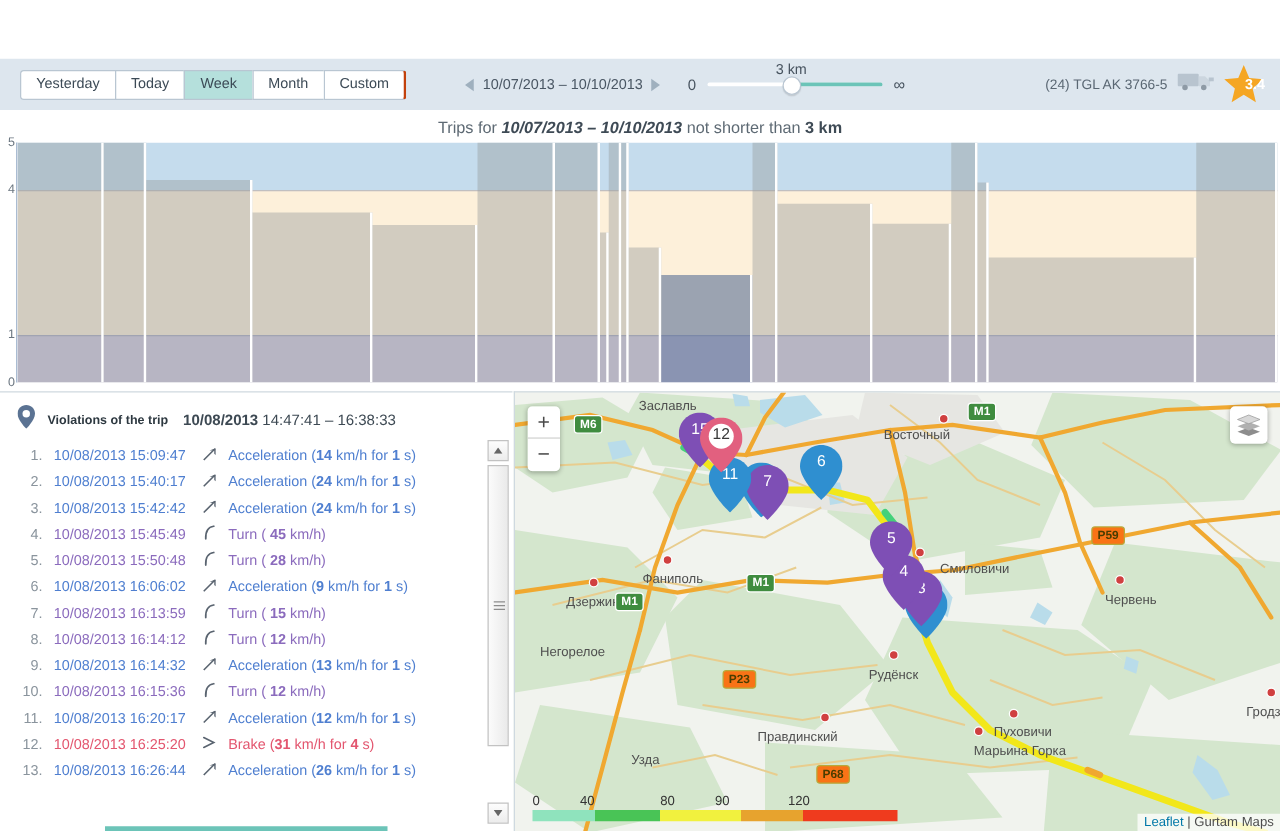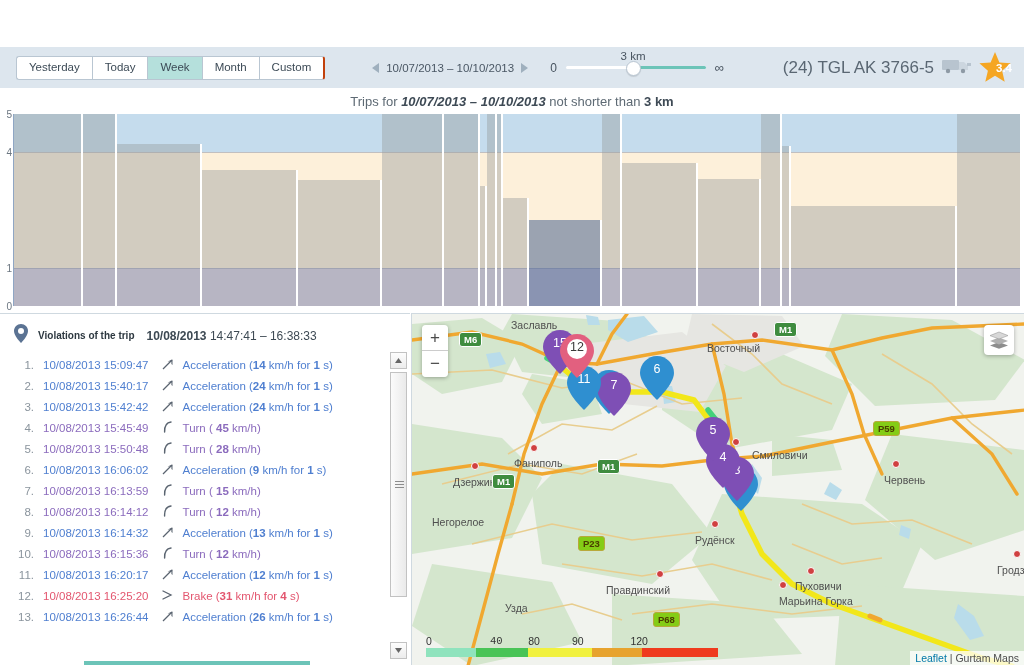--- a/index.html
+++ b/index.html
@@ -68,21 +68,21 @@
     background: #fff; border: 1px solid #b9c6d2; border-radius: 50%;
     box-shadow: 0 1px 1px rgba(0,0,0,.12);
     cursor: pointer;
   }
   .slider-value {
     position: absolute; left: 48%; top: -16px; transform: translateX(-50%);
     font-size: 11.5px; color: #47535f; white-space: nowrap;
   }
 
   .vehicle-area { position: absolute; right: 12px; display: flex; align-items: center; }
-  .vehicle-label { font-size: 17px; color: #5a6773; white-space: nowrap; margin-right: 8px; }
+  .vehicle-label { font-size: 11px; color: #5a6773; white-space: nowrap; margin-right: 8px; }
   .truck-icon { margin-right: 6px; }
   .star-badge { position: relative; width: 34px; height: 33px; }
   .star-txt {
     position: absolute; left: 0; right: 0; top: 11px;
     text-align: right; font-size: 11.5px; color: #ffffff; font-weight: bold;
   }
 
   
   .chart-panel { position: absolute; left: 0; top: 88px; width: 1024px; height: 225px; background: #fff; }
   .chart-title { text-align: center; font-size: 13px; color: #5e6a74; padding-top: 6px; }
@@ -188,21 +188,21 @@
   }
   .mk-circ { position:absolute; left: 7px; top: 5px; width: 20px; height: 20px; border-radius: 50%; background: #fff; z-index: 2; }
   .mk-num.dark { color: #3a3a3a; }
   .map-city { position: absolute; font-size: 10.5px; color: #4f4f4f; white-space: nowrap; z-index: 12; }
   .map-dot { position: absolute; width: 6px; height: 6px; border-radius: 50%; background: #d04040; border: 1px solid #fff; z-index: 11; }
   .shield {
     position: absolute; z-index: 13; background: #3f8c3f; color: #fff;
     font-size: 9.5px; font-weight: bold; padding: 1px 4px; border-radius: 3px;
     border: 1px solid #fff;
   }
-  .shield.y { background: #84cc16; color: #4a3d00; border-color:#b8a93b; }
+  .shield.y { background: #f97316; color: #4a3d00; border-color:#b8a93b; }
 </style>
 </head>
 <body>
 
 <div id="app">
 
 
   <div class="toolbar">
 
     <div class="rangebtns">
@@ -657,21 +657,21 @@
                 <path d="M17 0 C7.6 0 0 7.6 0 17 C0 28 17 44 17 44 C17 44 34 28 34 17 C34 7.6 26.4 0 17 0 Z" fill="#2f8fd0"></path>
               </svg>
               <div class="mk-num">2</div>
             </div>
           </div>
         </div>
 
       <div class="speedlegend">
         <div class="sl-labels" id="sl-labels">
             <span style="left: 0px;">0</span>
-            <span style="left: 64px; font-family: Liberation Mono, monospace;">40</span>
+            <span style="left: 38px;">40</span>
             <span style="left: 102.2px;">80</span>
             <span style="left: 146px;">90</span>
             <span style="left: 204.4px;">120</span>
           </div>
         <div class="sl-bar"></div>
       </div>
 
       <div class="attrib">
         <a href="#">Leaflet</a><span> | </span><span>Gurtam Maps</span>
       </div>

